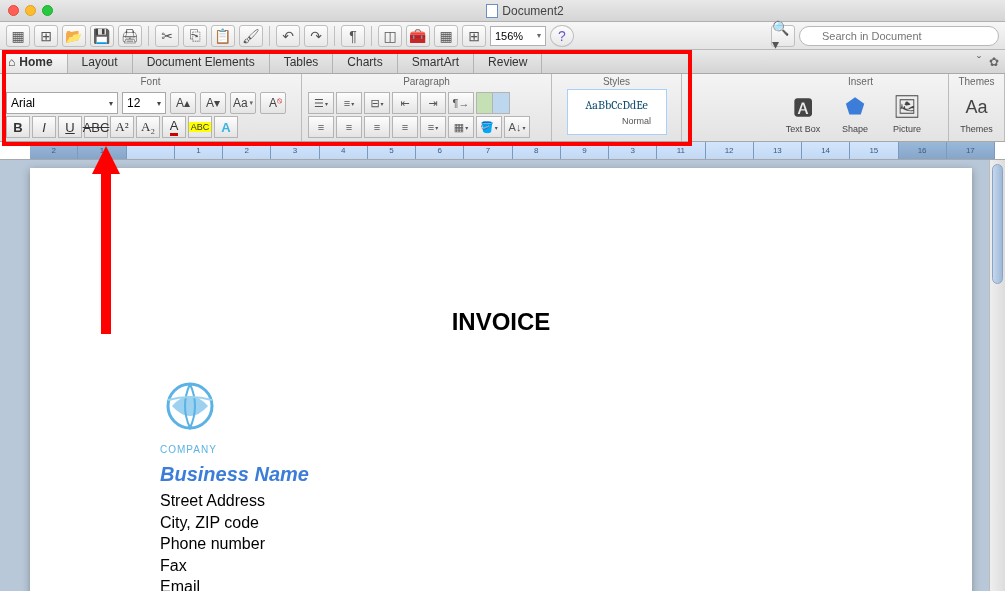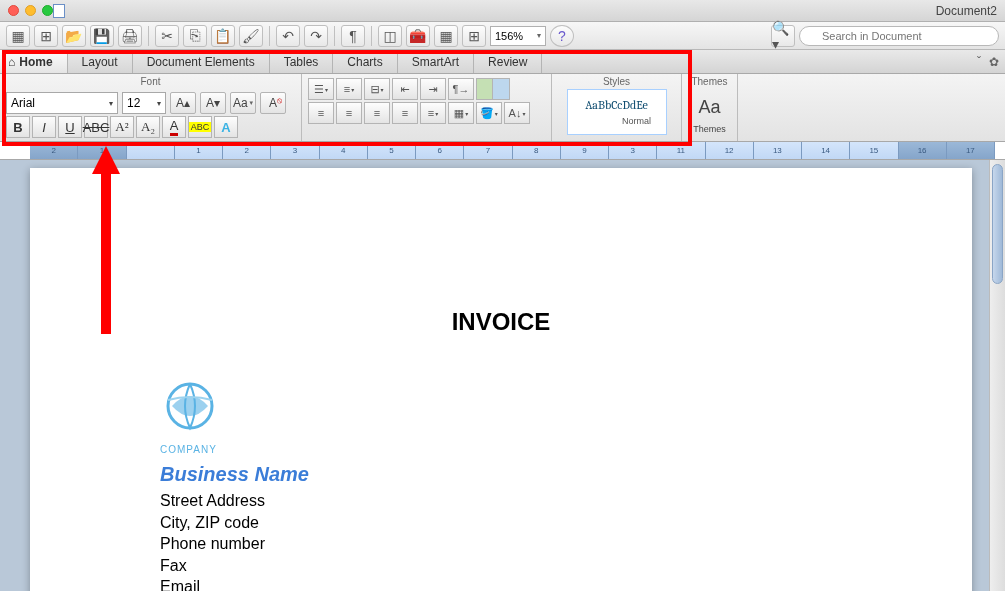--- a/index.html
+++ b/index.html
@@ -4,21 +4,21 @@
 <style>
 * { margin: 0; padding: 0; box-sizing: border-box; font-family: "Lucida Grande", Arial, sans-serif; }
 body { background: #ececec; width: 1005px; height: 591px; overflow: hidden; position: relative; }
 
 .titlebar { height: 22px; background: linear-gradient(#e8e8e8,#d5d5d5); display: flex; align-items: center; padding: 0 8px; border-bottom: 1px solid #b0b0b0; }
 .traffic { display: flex; gap: 6px; }
 .traffic span { width: 11px; height: 11px; border-radius: 50%; }
 .tl-close { background: #ff5f57; border: 1px solid #e1493d; }
 .tl-min { background: #ffbd2e; border: 1px solid #e0a028; }
 .tl-max { background: #28c940; border: 1px solid #1dad2c; }
-.titlecenter { flex: 1; text-align: center; font-size: 12px; color: #444; display: flex; justify-content: space-between; align-items: center; gap: 4px; }
+.titlecenter { flex: 1; text-align: center; font-size: 12px; color: #444; display: flex; justify-content: center; align-items: center; gap: 4px; }
 .doc-icon { width: 12px; height: 14px; background: #fff; border: 1px solid #6a8fc6; display: inline-block; }
 
 .toolbar1 { height: 28px; background: linear-gradient(#f7f7f7,#e4e4e4); border-bottom: 1px solid #b8b8b8; display: flex; align-items: center; padding: 2px 6px; gap: 4px; }
 .tbtn { width: 24px; height: 22px; background: linear-gradient(#fdfdfd,#e8e8e8); border: 1px solid #bfbfbf; border-radius: 3px; display: flex; align-items: center; justify-content: center; font-size: 14px; color: #555; cursor: pointer; }
 .tsep { width: 1px; height: 20px; background: #c0c0c0; margin: 0 2px; }
 .zoom { width: 56px; height: 20px; background: #fff; border: 1px solid #b0b0b0; font-size: 11px; display: flex; align-items: center; padding: 0 4px; justify-content: space-between; }
 .zoom::after { content: "▾"; font-size: 8px; color: #666; }
 .searchwrap { margin-left: auto; display: flex; align-items: center; gap: 4px; }
 .srch { width: 200px; height: 20px; border: 1px solid #b8b8b8; border-radius: 10px; padding: 0 8px 0 22px; font-size: 11px; color: #888; background: #fff; position: relative; }
 .srch-icon { position: absolute; left: 6px; top: 3px; font-size: 11px; color: #888; }
@@ -195,20 +195,21 @@
             <span style="background:#ff0;padding:0 2px;font-size:9px;">ABC</span>
           </div>
         <div class="fbtn drop">
             <span style="color:#3bb3e4;font-weight:bold;">A</span>
           </div>
       </div>
     </div>
   </div>
 
   <div class="rgroup paragroup">
+    <div class="rgroup-title">Paragraph</div>
     <div class="rgroup-body">
       <div class="pararow">
         <div class="pbtn drop">☰</div>
         <div class="pbtn drop">≡</div>
         <div class="pbtn drop">⊟</div>
         <div class="pbtn">⇤</div>
         <div class="pbtn">⇥</div>
         <div class="pbtn">¶→</div>
         <div class="colbtns">
             <span class="cg"></span>
@@ -232,20 +233,37 @@
     <div class="rgroup-title">Styles</div>
     <div class="rgroup-body styleflex">
       <div class="stylebox">
         <div class="preview">AaBbCcDdEe</div>
         <div class="lbl">Normal</div>
       </div>
       <div class="stylearrow">▶</div>
     </div>
   </div>
 
+  <div class="rgroup insertgroup">
+    <div class="rgroup-title">Insert</div>
+    <div class="insertrow">
+      <div class="vbtn">
+        <div class="vicon">🅰</div>
+        <span>Text Box</span>
+      </div>
+      <div class="vbtn">
+        <div class="vicon" style="color:#3b7dd8;">⬟</div>
+        <span>Shape</span>
+      </div>
+      <div class="vbtn">
+        <div class="vicon">🖼</div>
+        <span>Picture</span>
+      </div>
+    </div>
+  </div>
 
   <div class="rgroup themegroup">
     <div class="rgroup-title">Themes</div>
     <div class="insertrow">
       <div class="vbtn">
         <div class="vicon" style="font-size:18px;">Aa</div>
         <span>Themes</span>
       </div>
     </div>
   </div>

